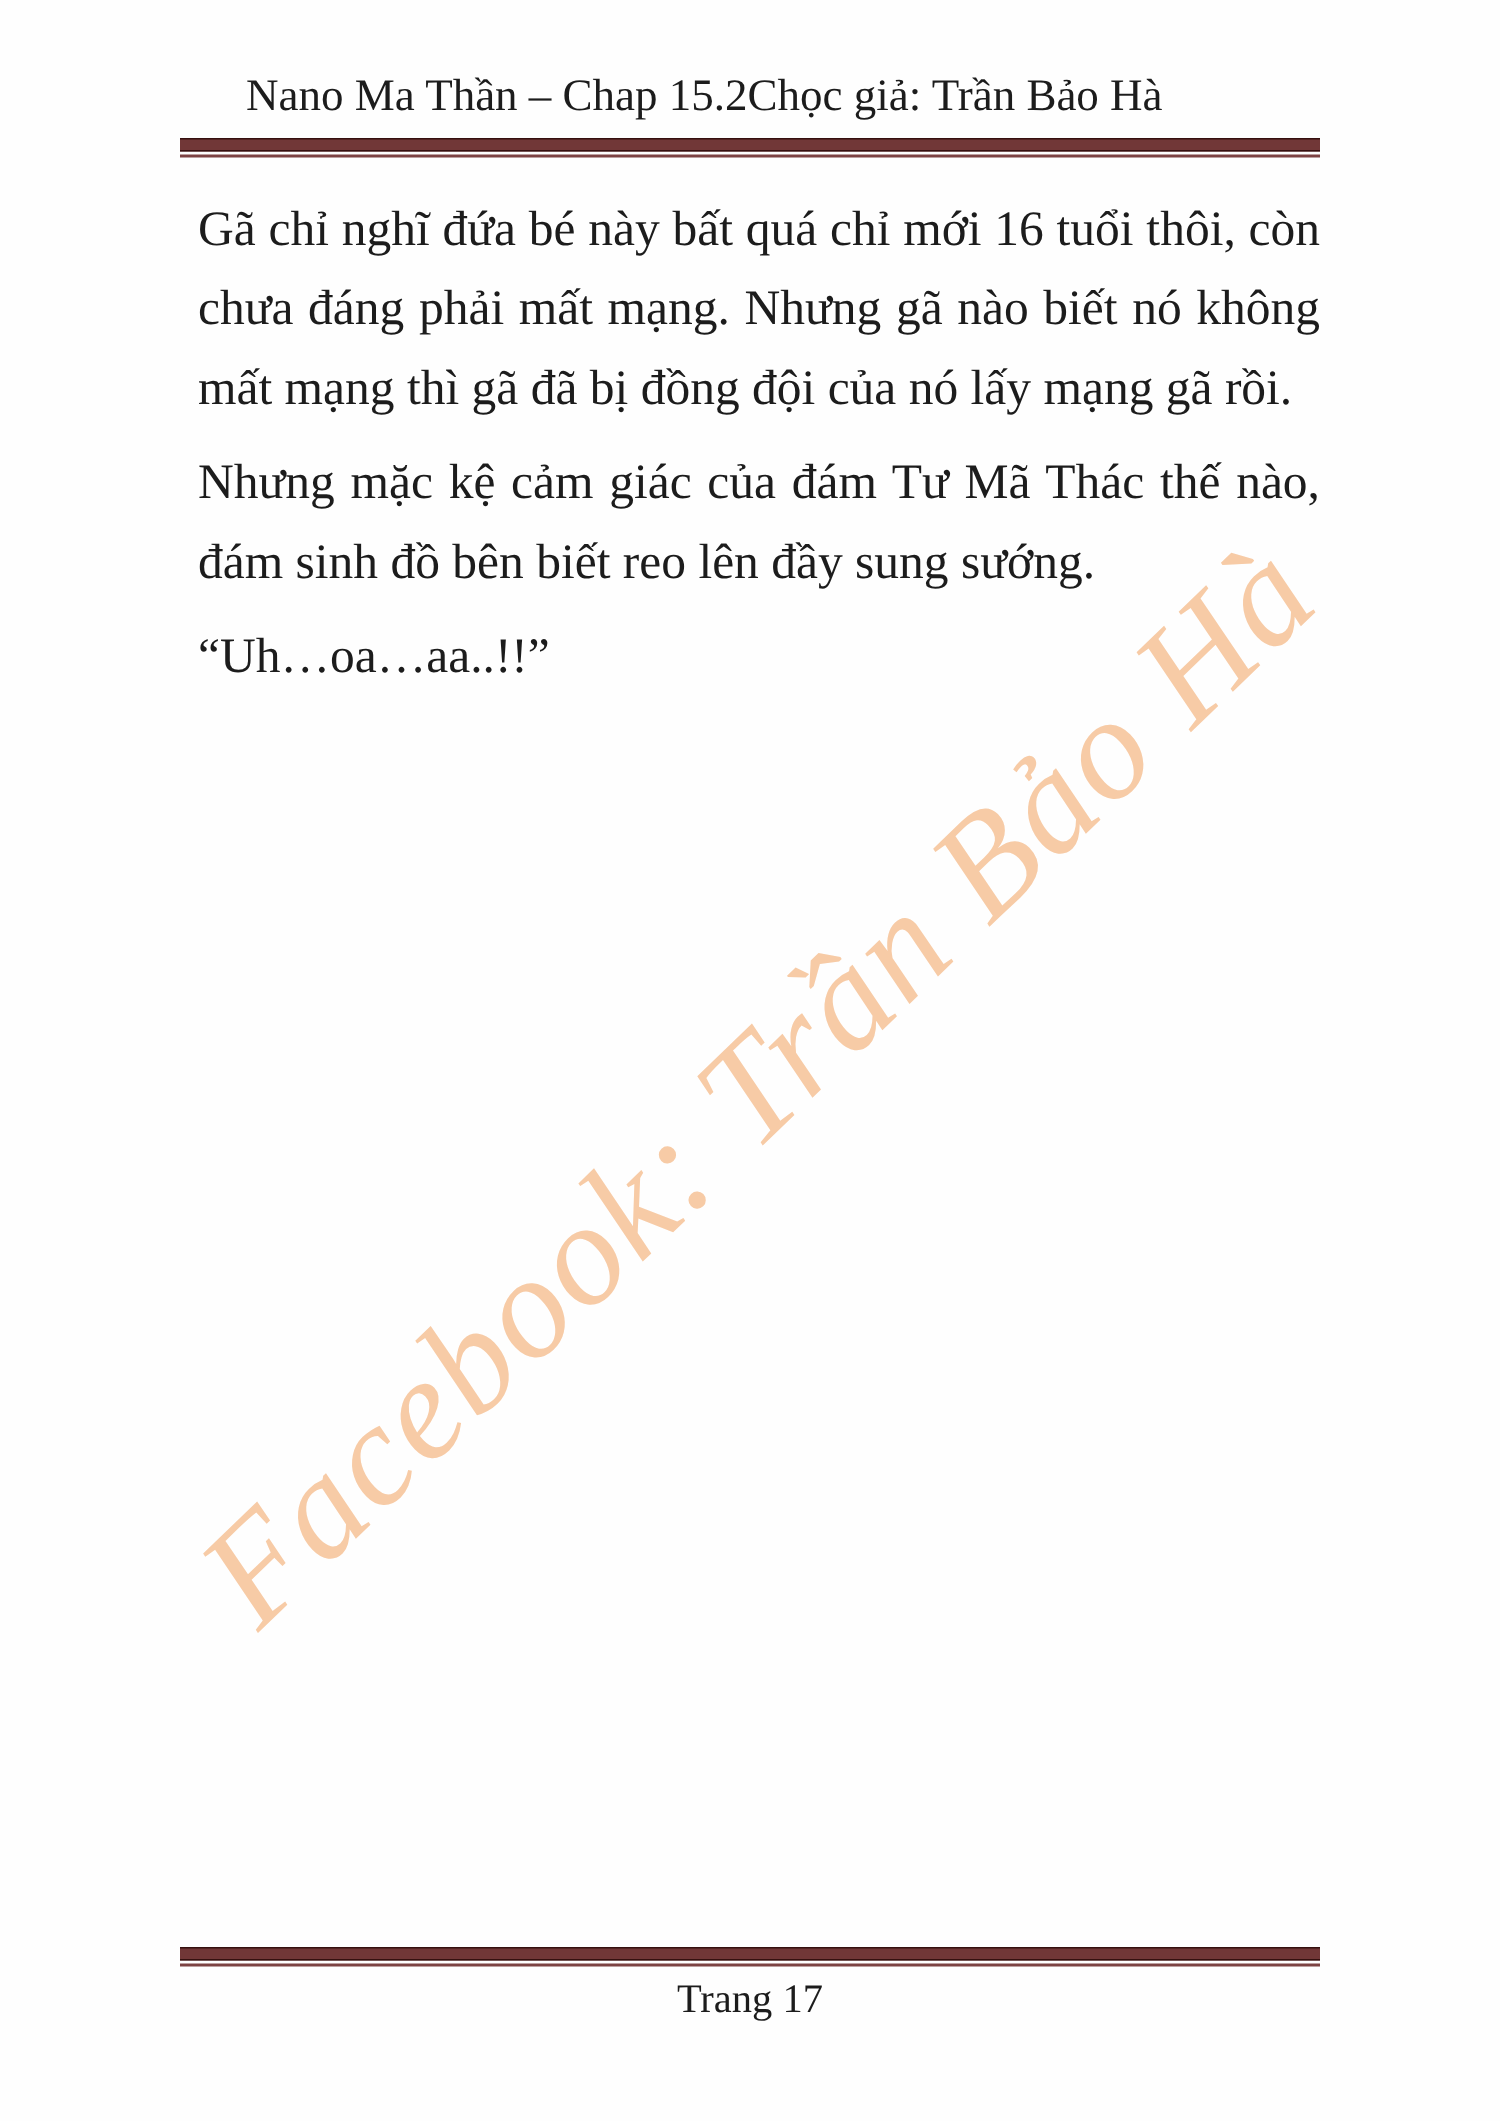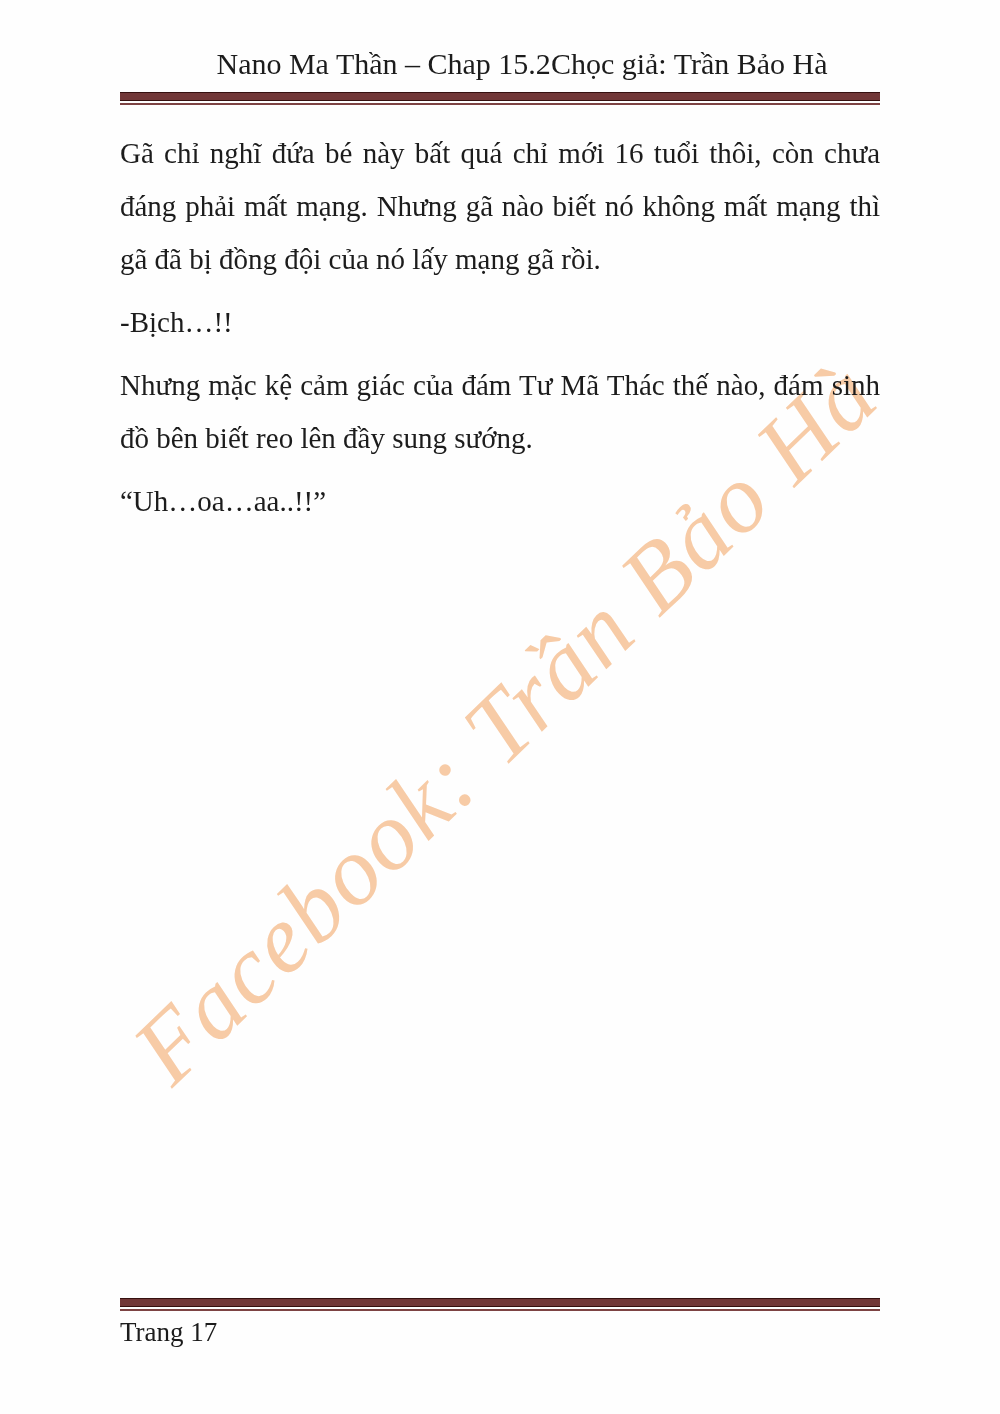--- a/index.html
+++ b/index.html
@@ -27,55 +27,55 @@
   }
   .content {
     position: absolute;
     left: 120px;
     right: 120px;
     top: 46px;
     z-index: 1;
   }
   .header-row {
     display: flex;
-    justify-content: center;
+    justify-content: flex-start;
     align-items: baseline;
     font-size: 30px;
     line-height: 36px;
     margin-left: 44px;
   }
   .rule-thick {
     height: 7px;
     background: #713737;
     border-top: 1px solid #35100f;
     border-bottom: 1px solid #35100f;
   }
   .rule-thin {
     height: 2px;
     background: #7d4343;
     margin-top: 2px;
   }
   .header-rule { margin-top: 10px; }
   .body-text { margin-top: 22px; }
   .body-text p {
-    margin: 0 0 10px 0;
-    font-size: 29px;
+    margin: 0 0 10px 12px;
+    font-size: 33px;
     line-height: 53px;
     text-align: justify;
   }
   .footer {
     position: absolute;
     left: 120px;
     right: 120px;
     top: 1298px;
     z-index: 1;
   }
   .footer-label {
     margin-top: 6px;
-    text-align: left;
+    text-align: center;
     font-size: 27px;
   }
 </style>
 </head>
 <body>
 
 <div class="page">
 
   <div class="watermark">Facebook: Trần Bảo Hà</div>
 
@@ -86,21 +86,20 @@
       <span>Chọc giả: Trần Bảo Hà</span>
     </div>
 
     <div class="header-rule">
       <div class="rule-thick"></div>
       <div class="rule-thin"></div>
     </div>
 
     <div class="body-text">
       <p>Gã chỉ nghĩ đứa bé này bất quá chỉ mới 16 tuổi thôi, còn chưa đáng phải mất mạng. Nhưng gã nào biết nó không mất mạng thì gã đã bị đồng đội của nó lấy mạng gã rồi.</p>
-      <p>-Bịch…!!</p>
       <p>Nhưng mặc kệ cảm giác của đám Tư Mã Thác thế nào, đám sinh đồ bên biết reo lên đầy sung sướng.</p>
       <p>“Uh…oa…aa..!!”</p>
     </div>
 
   </div>
 
   <div class="footer">
     <div>
       <div class="rule-thick"></div>
       <div class="rule-thin"></div>

